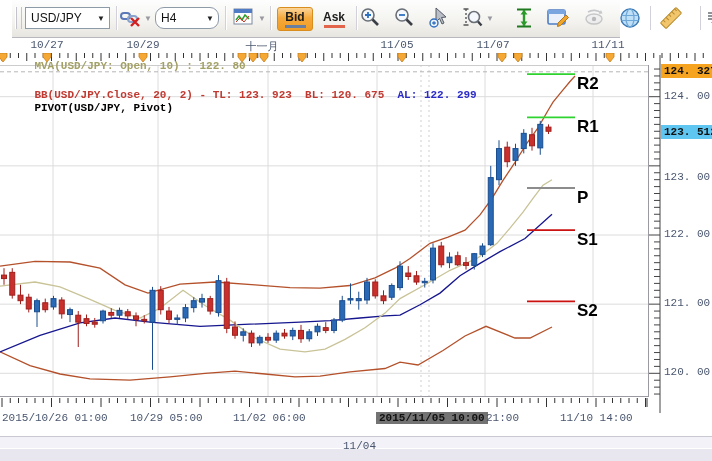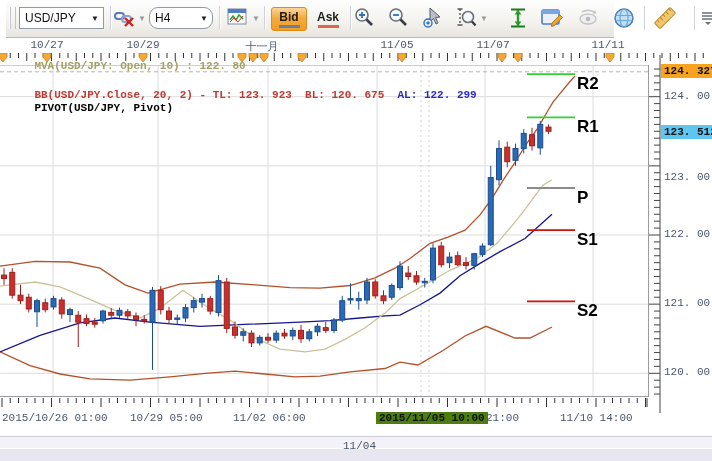--- a/index.html
+++ b/index.html
@@ -1,19 +1,19 @@
 <!DOCTYPE html>
 <html><head>
 <meta charset="utf-8">
 <style>
   html,body{margin:0;padding:0;background:#fff;}
   #app{position:relative;width:712px;height:461px;background:#fff;overflow:hidden;
        font-family:"Liberation Sans",sans-serif;}
   
-  .toolbar{position:absolute;left:6px;top:0;width:608px;height:37px;
+  .toolbar{position:absolute;left:12px;top:0;width:608px;height:37px;
     background:linear-gradient(#fefefe,#f3f2ee 60%,#e7e5df);border-bottom:1px solid #b9b7c0;}
   .tb-item{position:absolute;top:7px;}
   .grip{width:5px;height:22px;border-left:1px solid #fff;border-right:1px solid #c4c2cc;
         box-shadow:inset 1px 0 0 #c4c2cc;}
   .sep{position:absolute;top:6px;width:1px;height:24px;background:#d2d0da;box-shadow:1px 0 0 #fff;}
   .combo{height:22px;background:#fff;border:1px solid #8d9aa8;display:flex;align-items:center;
          font-size:12px;color:#111;padding-left:5px;box-sizing:border-box;}
   .combo .arrow{margin-left:auto;padding:0 4px;font-size:8px;color:#222;}
   .ghost-arrow{font-size:8px;color:#9a98a0;}
   .btn{height:24px;box-sizing:border-box;border-radius:3px;display:flex;flex-direction:column;
@@ -605,21 +605,21 @@
 <div class="axis-label top-label" style="left: 47px;">10/27</div>
     <div class="axis-label top-label" style="left: 143px;">10/29</div>
     <div class="axis-label top-label" style="left: 262px;">十一月</div>
     <div class="axis-label top-label" style="left: 397px; font-family: Liberation Mono, monospace;">11/05</div>
     <div class="axis-label top-label" style="left: 493px;">11/07</div>
     <div class="axis-label top-label" style="left: 608px;">11/11</div>
     <div class="axis-label bot-label" style="left: 2px;">2015/10/26 01:00</div>
     <div class="axis-label bot-label" style="left: 130px;">10/29 05:00</div>
     <div class="axis-label bot-label" style="left: 233px;">11/02 06:00</div>
     <div class="axis-label bot-label" style="left: 343px; margin-top: 28px;">11/04</div>
-    <div class="axis-label bot-label hl" style="left: 376px; background: #4d7c0f;">2015/11/05 10:00</div>
+    <div class="axis-label bot-label hl" style="left: 376px; background: #737373;">2015/11/05 10:00</div>
     <div class="axis-label bot-label" style="left: 486px;">21:00</div>
     <div class="axis-label bot-label" style="left: 560px;">11/10 14:00</div>
     <div class="axis-label price-label" style="top: 89.7px;">124. 00</div>
     <div class="axis-label price-label" style="top: 171px;">123. 00</div>
     <div class="axis-label price-label" style="top: 228px;">122. 00</div>
     <div class="axis-label price-label" style="top: 297.15px;">121. 00</div>
     <div class="axis-label price-label" style="top: 366.3px;">120. 00</div>
     <div class="axis-label tag" style="top: 64.088px; background: rgb(246, 164, 31);">124. 327</div>
     <div class="axis-label tag" style="top: 125.445px; background: rgb(95, 198, 242);">123. 512</div>
     <div class="pivot-label" style="left: 577px; top: 74.088px;">R2</div>

